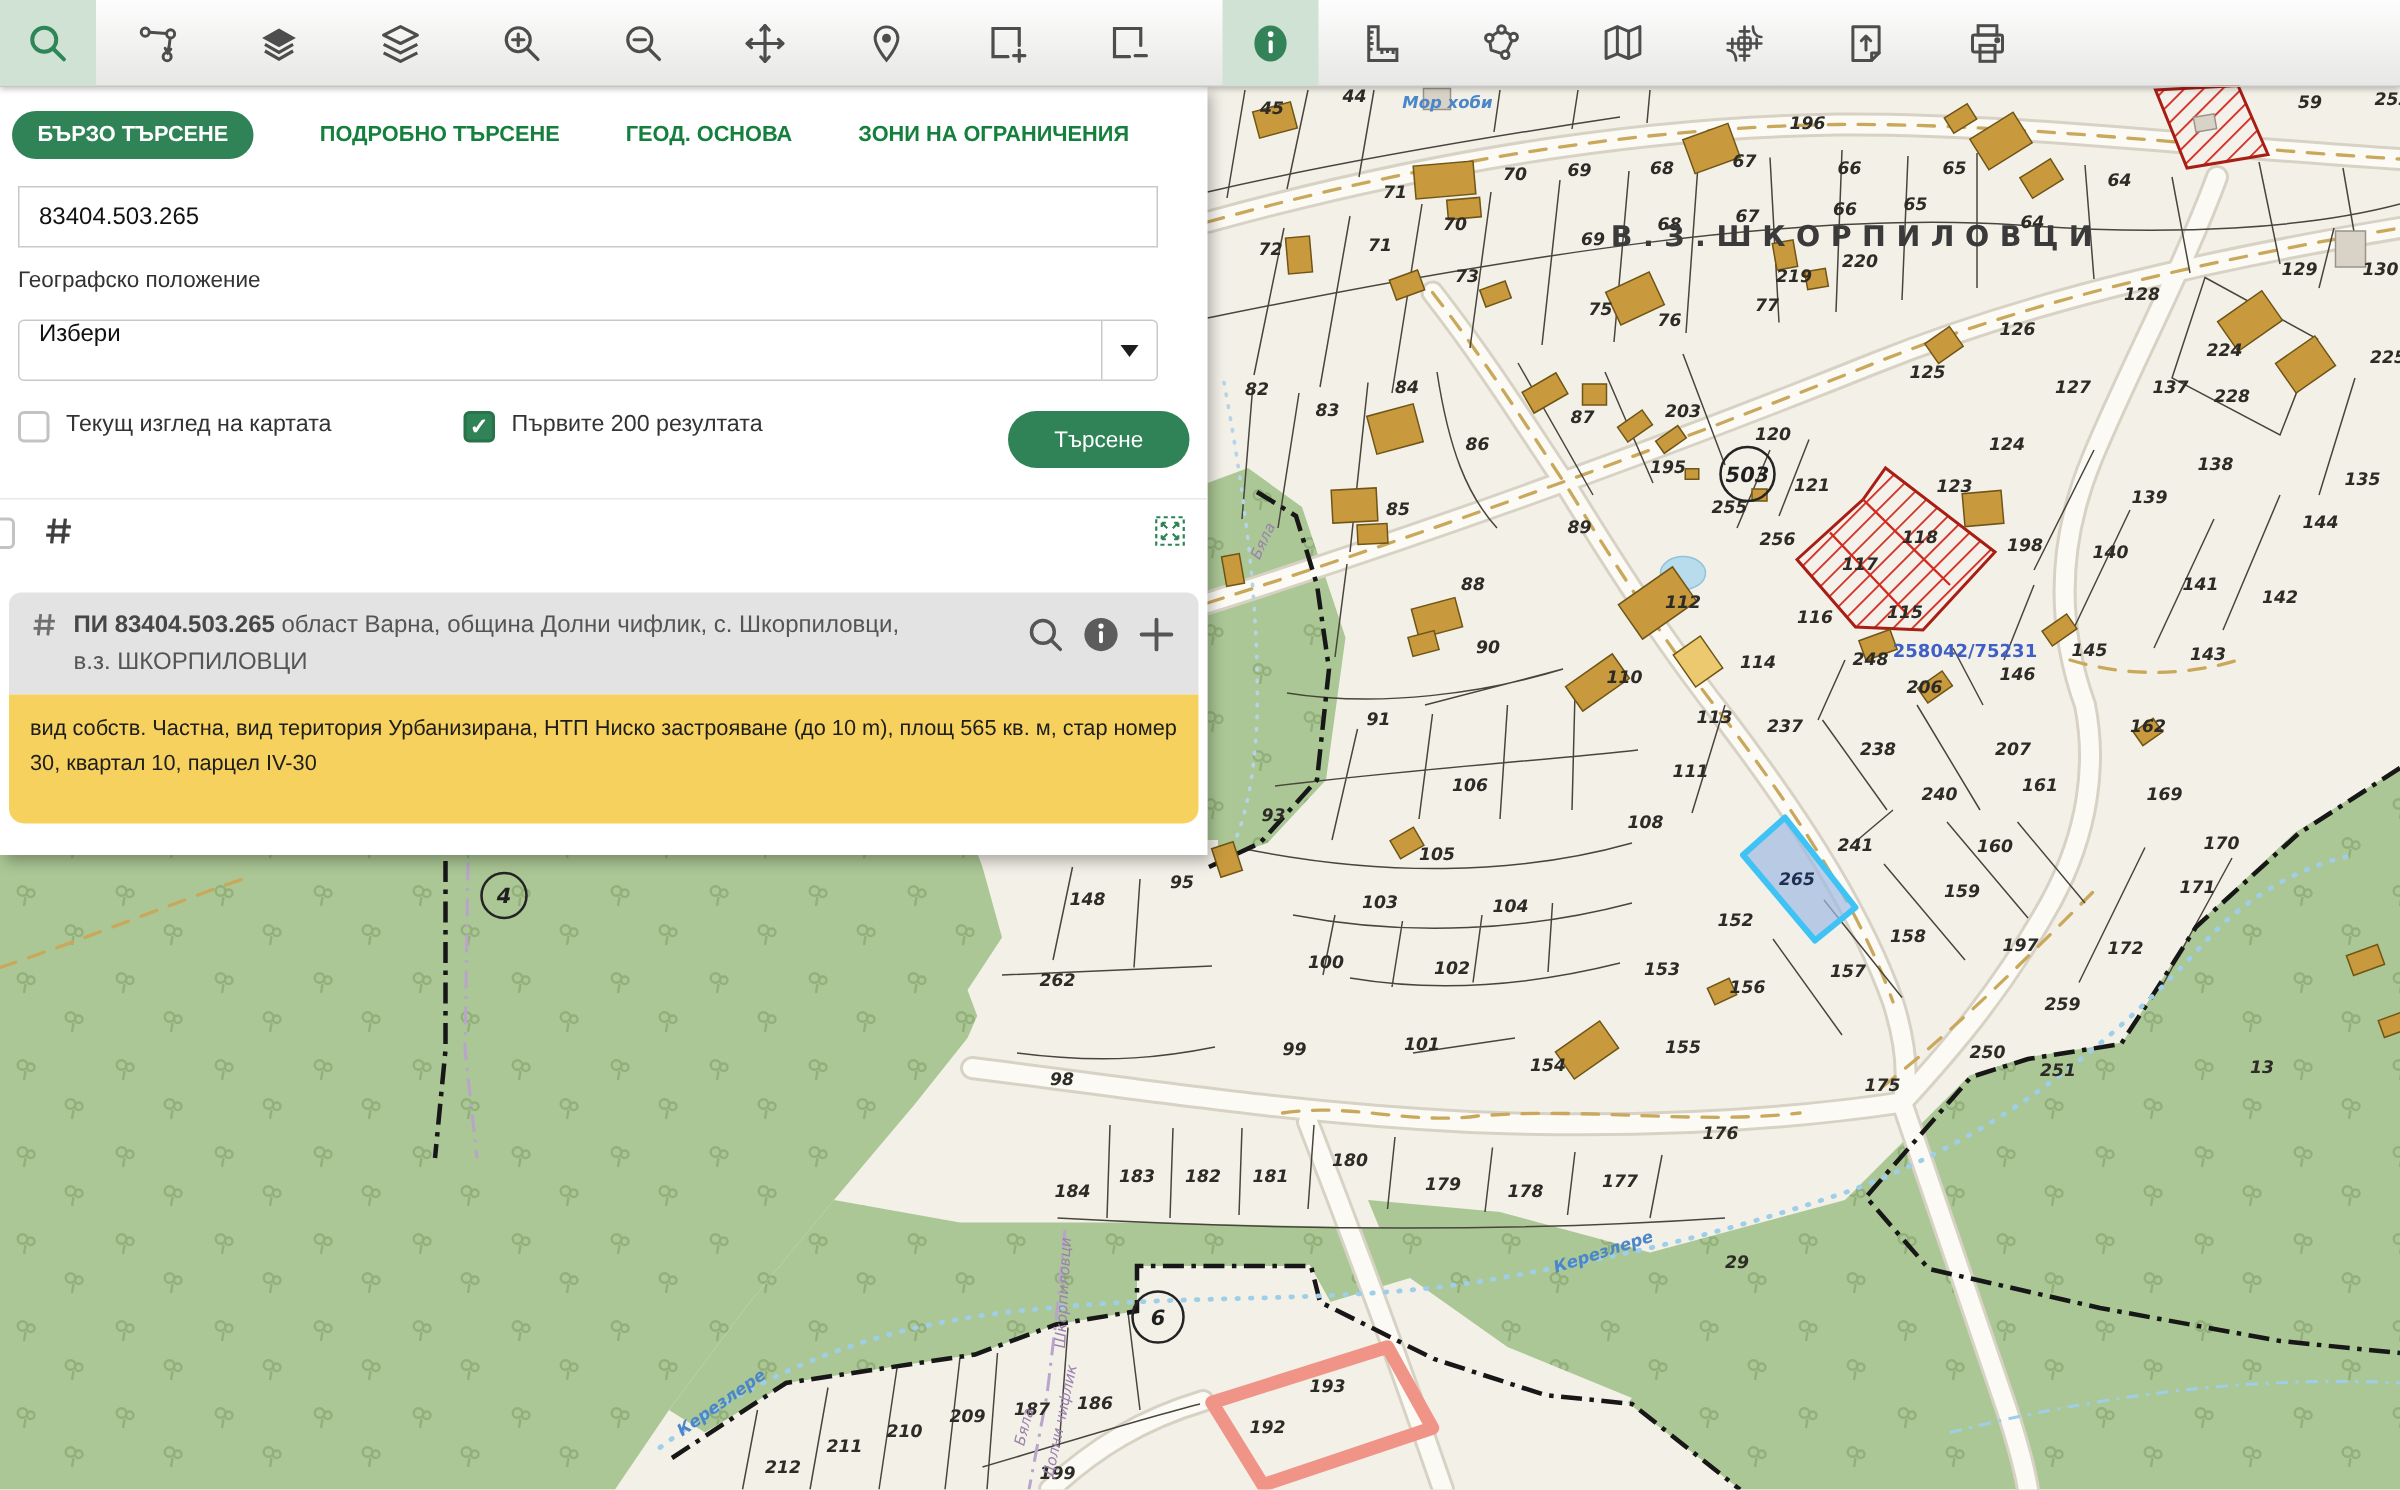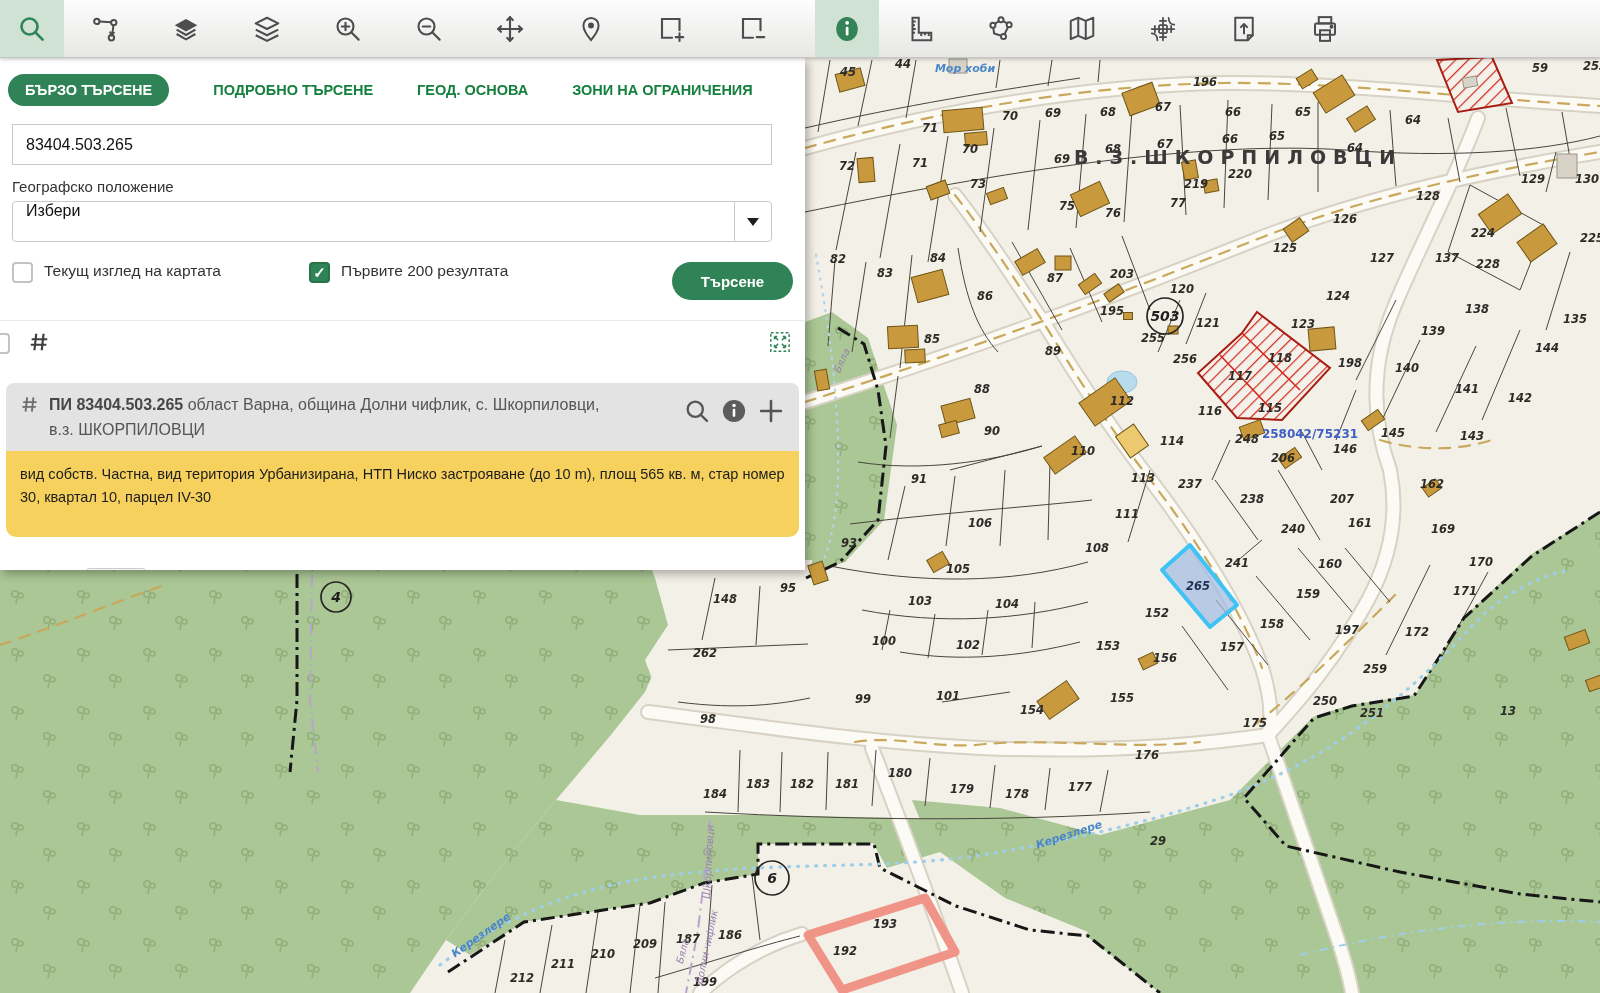--- a/index.html
+++ b/index.html
@@ -30,34 +30,34 @@
   .tb-gap{width:22px}
 
   
   .panel{position:absolute;top:58px;left:0;width:805px;height:512px;background:#fff;z-index:20;
     box-shadow:3px 4px 9px rgba(0,0,0,.3);overflow:hidden}
   .tabs{display:flex;align-items:center;gap:44px;padding:16px 10px 8px 8px}
   .tab{color:#15803d;font-weight:bold;font-size:14.5px;cursor:pointer;white-space:nowrap}
   .tab.active{background:#2f8356;color:#fff;padding:8px 17px;border-radius:18px}
   .search-input{display:block;margin:10px 12px 0;width:760px;height:41px;border:1px solid #c9c9c9;border-radius:0;
     font-size:16px;padding:0 13px;color:#111;font-family:"Liberation Sans",sans-serif}
-  .geo-label{margin:13px 12px 6px;font-size:15px;color:#333}
+  .geo-label{margin:13px 12px 18px;font-size:15px;color:#333}
   .select{margin:0 12px;width:760px;height:41px;border:1px solid #c9c9c9;border-radius:4px;display:flex;
     align-items:flex-start;font-size:16px;color:#111;cursor:pointer;background:#fff}
   .select .sel-val{flex:1;padding-left:13px}
   .arrow-box{width:37px;height:39px;border-left:1px solid #c9c9c9;display:flex;align-items:center;justify-content:center}
   .caret{width:0;height:0;border-left:6px solid transparent;border-right:6px solid transparent;border-top:8px solid #1d1d1d}
   .controls-row{display:flex;margin:20px 12px 0}
   .checkbox{width:21px;height:21px;border:2px solid #c3c3c3;border-radius:4px;background:#fff;cursor:pointer;flex:none;
     display:flex;align-items:center;justify-content:center}
   .checkbox.checked{background:#2f8356;border-color:#27734a}
   .checkbox.checked::after{content:"✓";color:#fff;font-size:15px;font-weight:bold;line-height:1}
   .cb-label{margin-left:11px;font-size:15.5px;color:#333}
   .cb2{margin-left:88px}
-  .search-btn{margin-left:auto;background:#2f8356;color:#fff;font-weight:bold;font-size:15px;border:none;
+  .search-btn{margin-left:auto;background:#2f8356;color:#fff;font-weight:normal;font-size:15px;border:none;
     border-radius:19px;width:121px;height:38px;cursor:pointer;font-family:"Liberation Sans",sans-serif}
   .divider{height:1px;background:#e9e9e9;margin-top:20px}
   .hash-row{display:flex;align-items:center;height:46px;padding:0 14px;position:relative}
   .half-checkbox{position:absolute;left:-11px;top:12px;width:21px;height:21px;border:2px solid #c3c3c3;border-radius:4px}
   .hash-glyph{margin-left:14px}
   .extent-icon{margin-left:auto;cursor:pointer}
   .result-card{margin:16px 6px}
   .result-head{background:#e3e3e3;border-radius:8px 8px 0 0;padding:10px 8px 8px 14px;display:flex;cursor:pointer}
   .result-text{width:555px;font-size:16px;color:#555;line-height:1.55}
   .result-text b{color:#474747}

